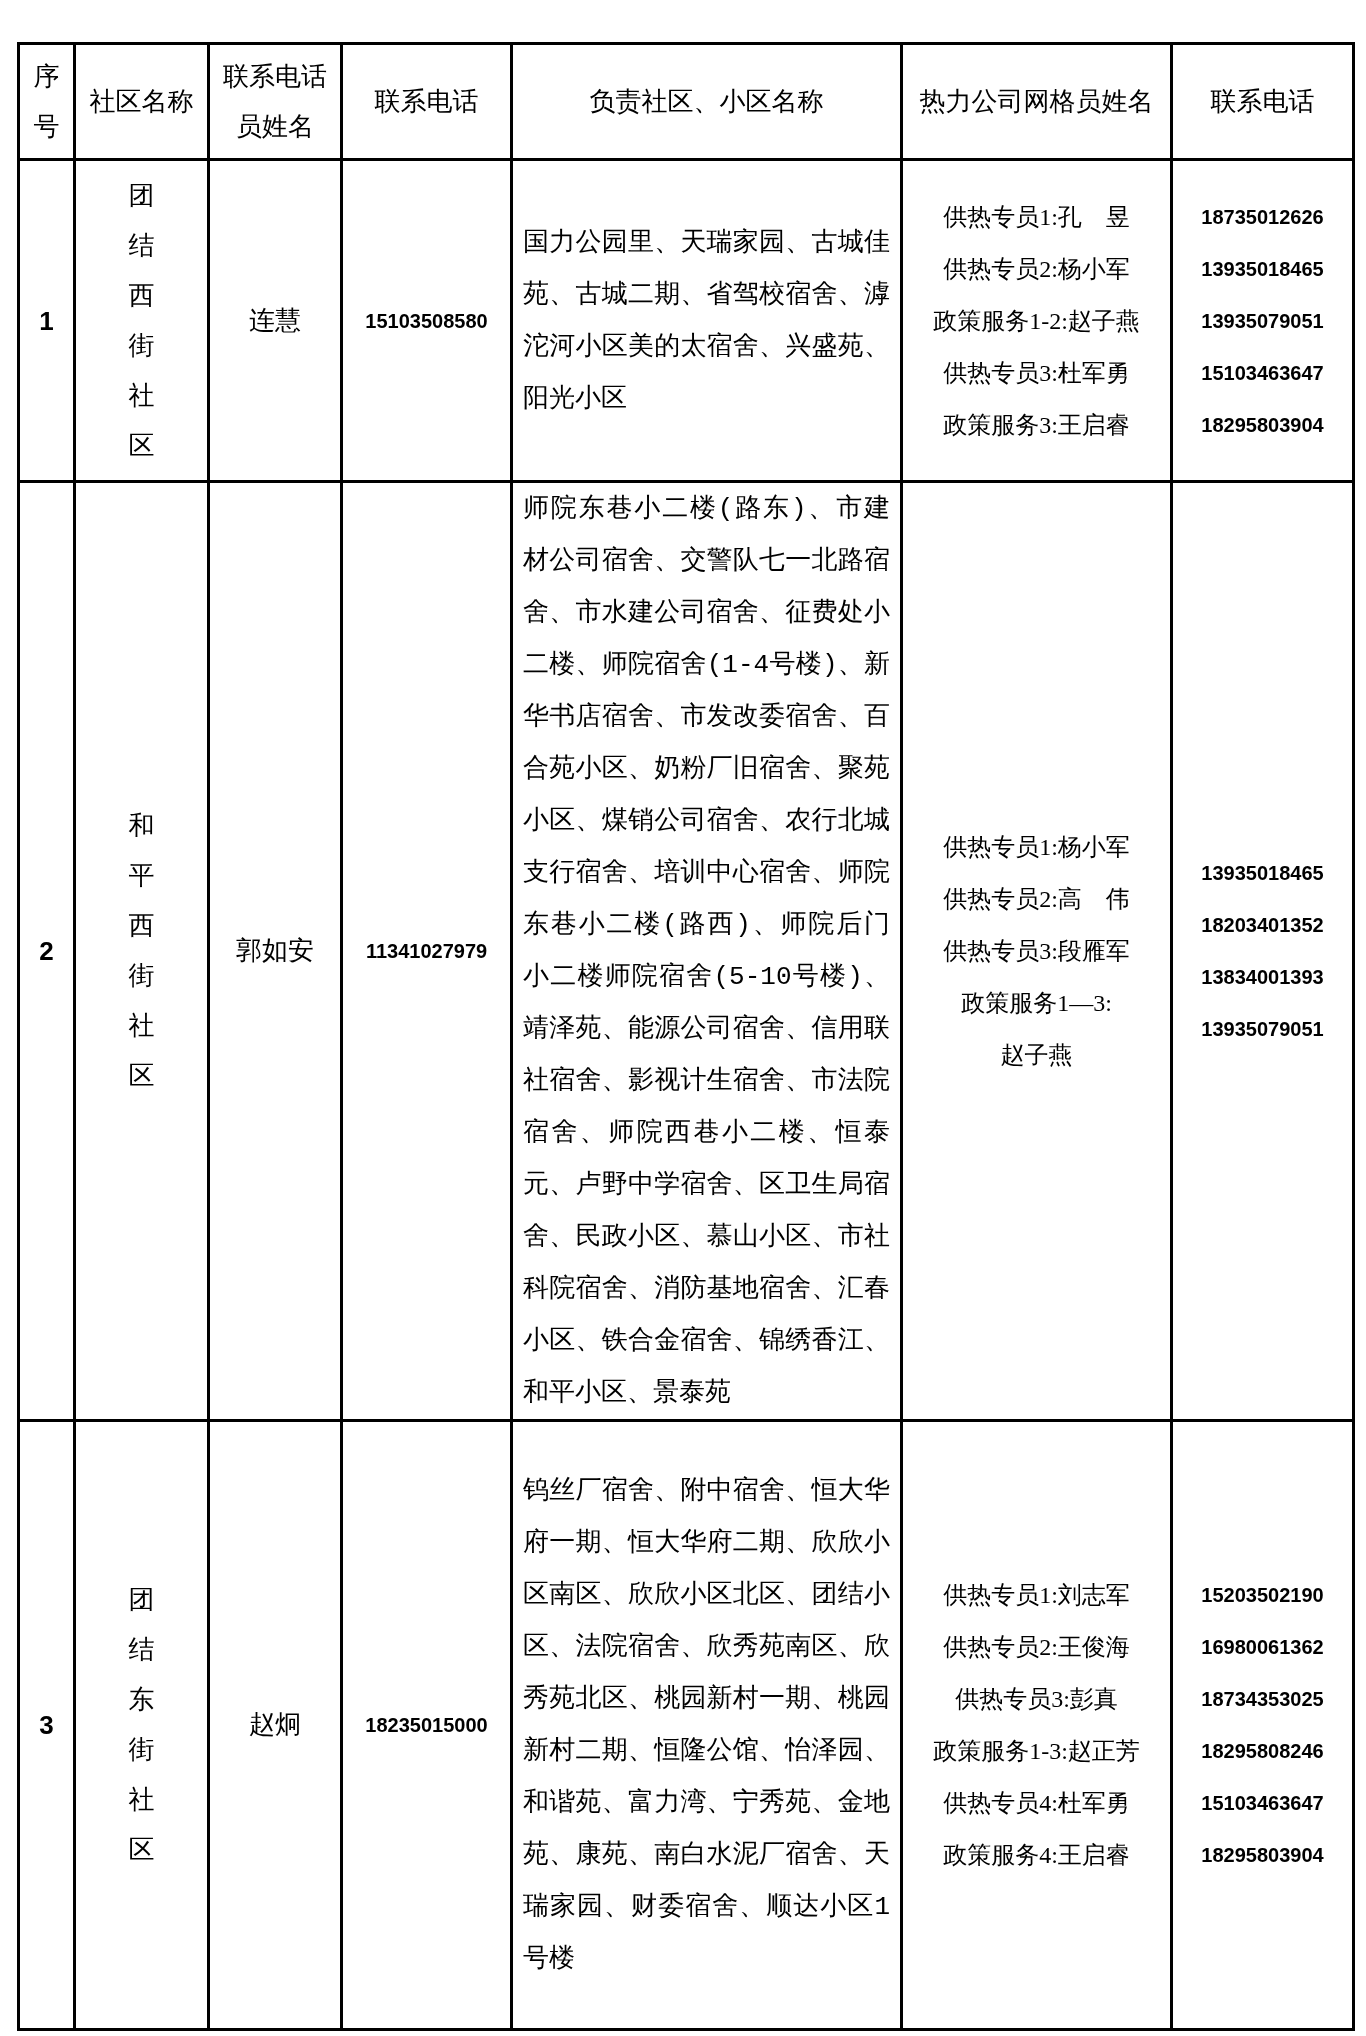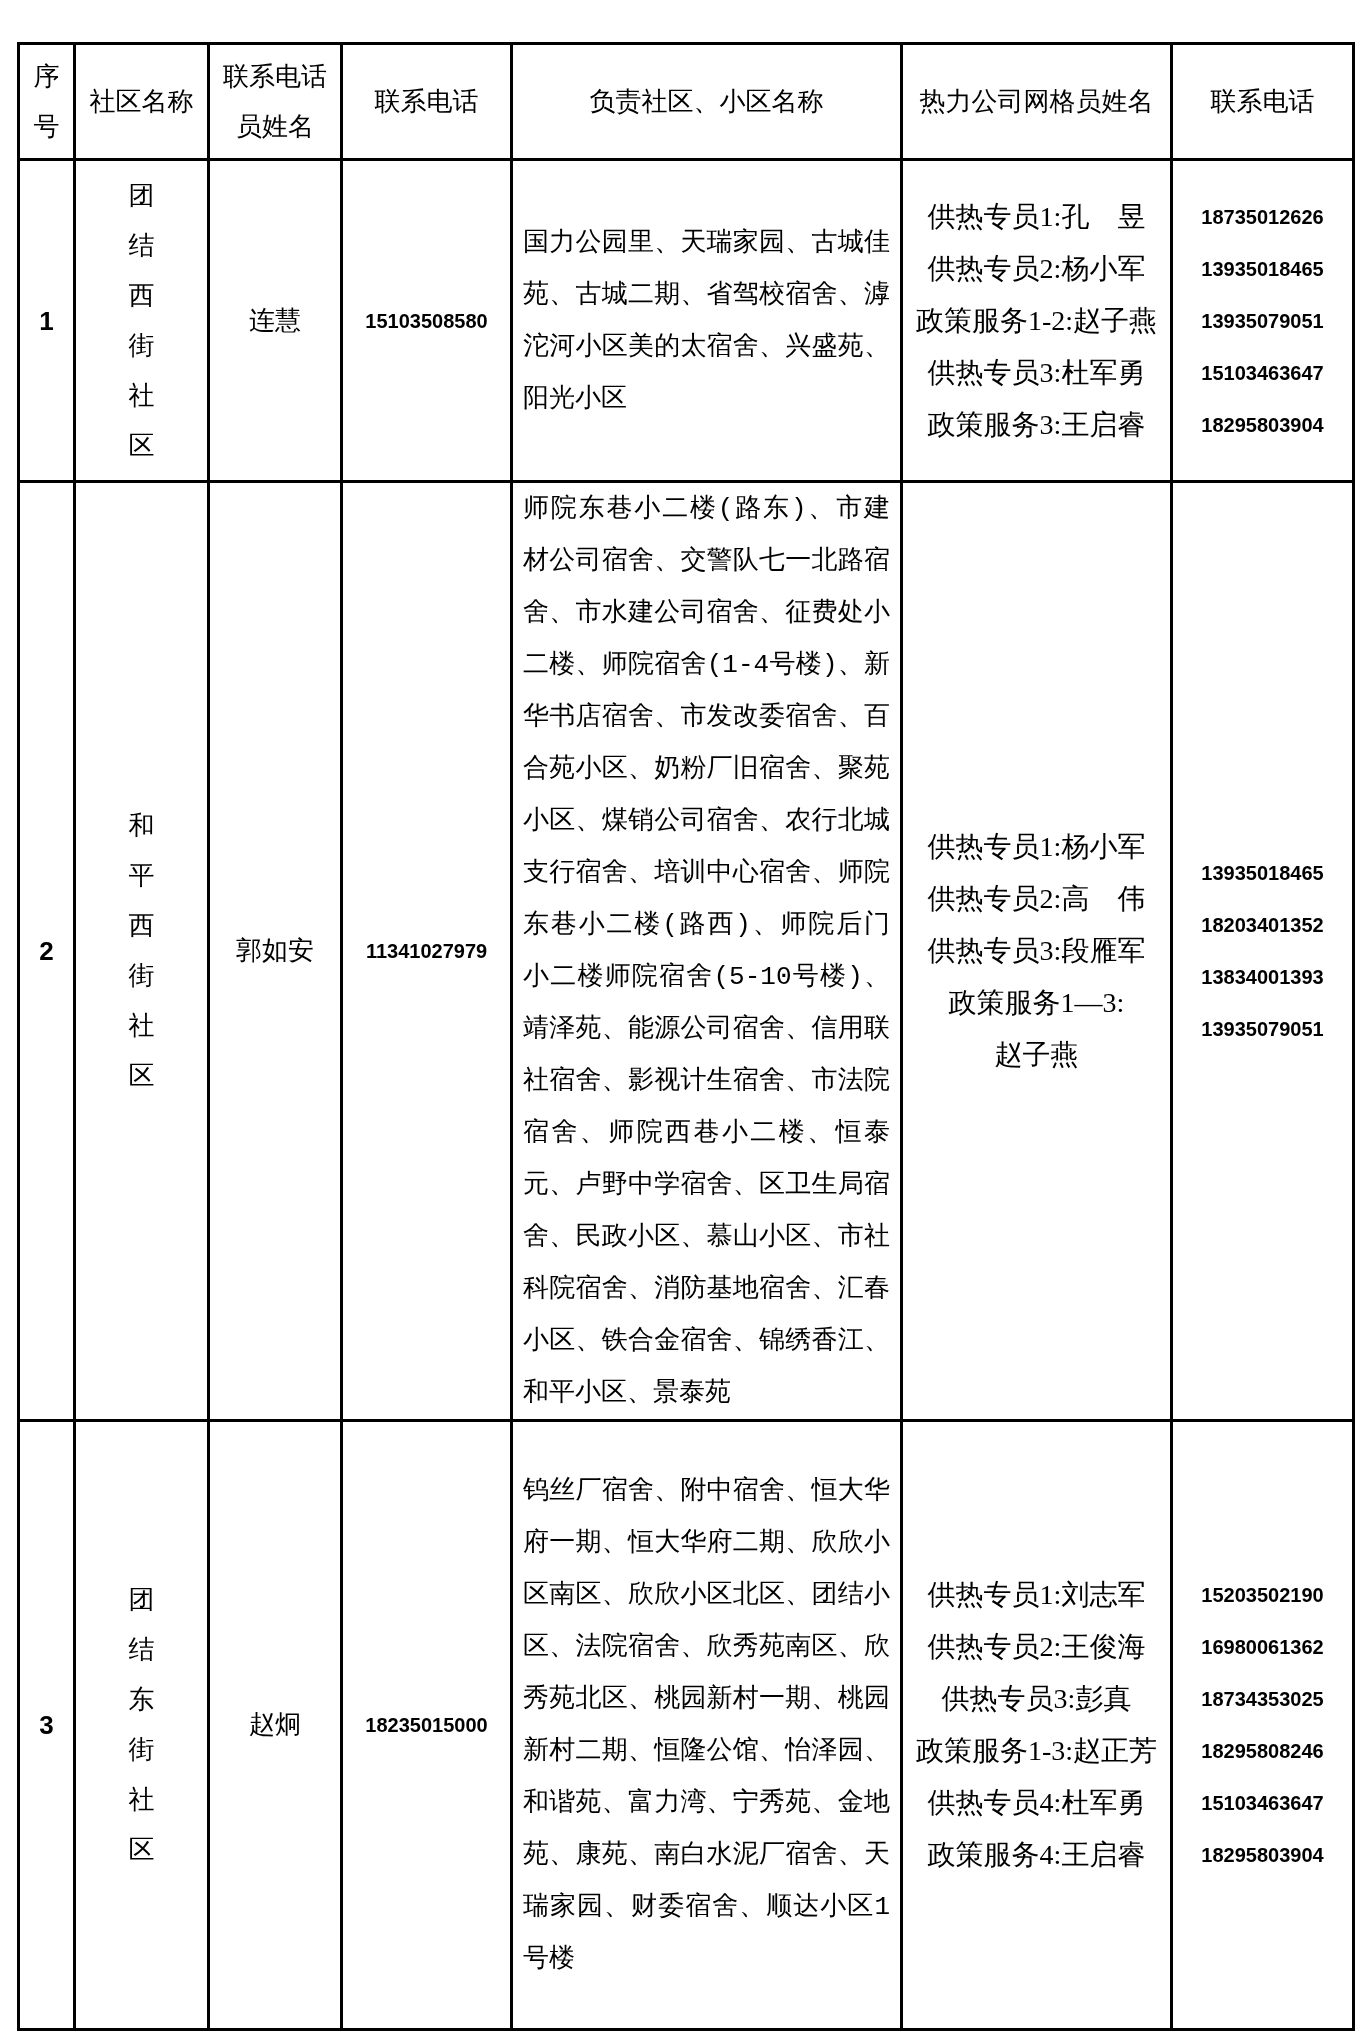--- a/index.html
+++ b/index.html
@@ -11,21 +11,21 @@
   td,th { border:3px solid #000; vertical-align:middle; text-align:center;
           font-weight:normal; font-size:26px; line-height:50px; padding:0;
           overflow:hidden; }
   th { white-space:pre-line; }
   tr.r-head { height:116px; }
   tr.r1 { height:322px; }
   tr.r2 { height:935px; }
   tr.r3 { height:609px; }
   .c-areas .areas { text-align:justify; text-justify:inter-character;
                     padding:0 10px; white-space:normal; line-height:52px;font-family:Liberation Mono, monospace; }
-  .c-heat  { white-space:pre; font-size:28px; line-height:52px;text-align:center; }
+  .c-heat  { white-space:pre; font-size:24px; line-height:52px;text-align:center; }
   .c-hphone, .c-phone {
       font-family:"Liberation Sans","DejaVu Sans",sans-serif;
       font-weight:600; white-space:pre; font-size:20px; line-height:52px; }
   .c-no { font-family:"Liberation Sans","DejaVu Sans",sans-serif;
           font-weight:600; }
   .vname div { line-height:50px; height:50px; }
 </style>
 </head>
 <body>
 

